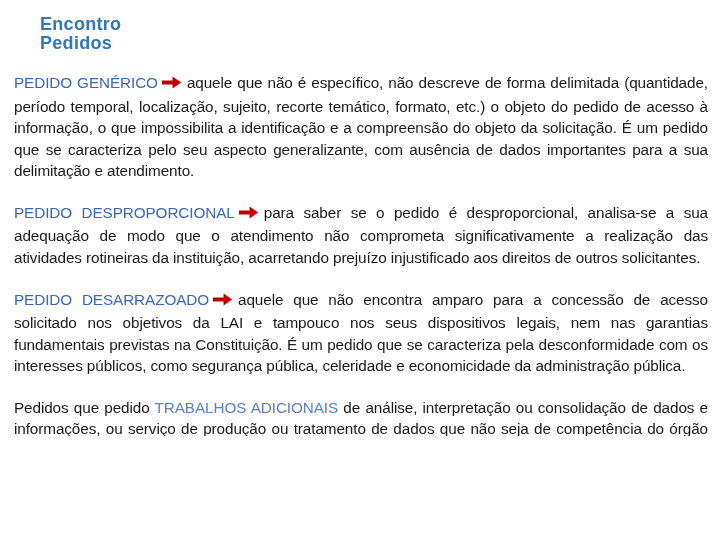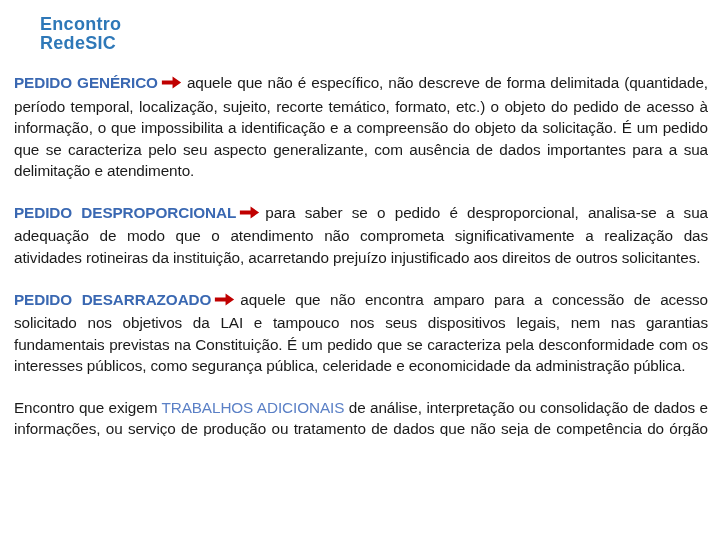--- a/index.html
+++ b/index.html
@@ -38,54 +38,54 @@
   }
   .para {
     font-size: 15.3px;
     line-height: 1.41;
     color: var(--body-text);
     text-align: justify;
     margin: 0 0 20px 0;
     letter-spacing: -0.1px;
   }
   .heading {
-    font-weight: 700;
+    font-weight: 400;
     color: var(--heading-blue);
   }
   .highlight {
     font-weight: 400;
     color: var(--highlight-blue);
   }
   .arrow-icon {
     display: inline-block;
     vertical-align: -2px;
     margin: 0 5px 0 3px;
   }
   .arrow-icon svg { display: inline-block; }
 </style>
 </head>
 <body>
 
 <div class="slide">
 
   <div class="logo">
     <div>Encontro</div>
-    <div>RedeSIC</div>
+    <div>Pedidos</div>
   </div>
 
   <div class="content">
 
     <p class="para"><span class="heading">PEDIDO GENÉRICO</span><span class="arrow-icon"><svg width="21" height="15" viewBox="0 0 24 16" xmlns="http://www.w3.org/2000/svg">
             <path d="M1 5.6 H13.2 V1.2 L23 8 L13.2 14.8 V10.4 H1 Z" fill="var(--arrow-red)"></path>
           </svg></span><span>aquele que não é específico, não descreve de forma delimitada (quantidade, período temporal, localização, sujeito, recorte temático, formato, etc.) o objeto do pedido de acesso à informação, o que impossibilita a identificação e a compreensão do objeto da solicitação. É um pedido que se caracteriza pelo seu aspecto generalizante, com ausência de dados importantes para a sua delimitação e atendimento.</span></p>
 
     <p class="para"><span class="heading">PEDIDO DESPROPORCIONAL</span><span class="arrow-icon"><svg width="21" height="15" viewBox="0 0 24 16" xmlns="http://www.w3.org/2000/svg">
             <path d="M1 5.6 H13.2 V1.2 L23 8 L13.2 14.8 V10.4 H1 Z" fill="var(--arrow-red)"></path>
           </svg></span><span>para saber se o pedido é desproporcional, analisa-se a sua adequação de modo que o atendimento não comprometa significativamente a realização das atividades rotineiras da instituição, acarretando prejuízo injustificado aos direitos de outros solicitantes.</span></p>
 
     <p class="para"><span class="heading">PEDIDO DESARRAZOADO</span><span class="arrow-icon"><svg width="21" height="15" viewBox="0 0 24 16" xmlns="http://www.w3.org/2000/svg">
             <path d="M1 5.6 H13.2 V1.2 L23 8 L13.2 14.8 V10.4 H1 Z" fill="var(--arrow-red)"></path>
           </svg></span><span>aquele que não encontra amparo para a concessão de acesso solicitado nos objetivos da LAI e tampouco nos seus dispositivos legais, nem nas garantias fundamentais previstas na Constituição. É um pedido que se caracteriza pela desconformidade com os interesses públicos, como segurança pública, celeridade e economicidade da administração pública.</span></p>
 
-    <p class="para"><span>Encontro que exigem</span> <span class="highlight">TRABALHOS ADICIONAIS</span> <span>de análise, interpretação ou consolidação de dados e informações, ou serviço de produção ou tratamento de dados que não seja de competência do órgão ou entidade.</span></p>
+    <p class="para"><span>Pedidos que pedido</span> <span class="highlight">TRABALHOS ADICIONAIS</span> <span>de análise, interpretação ou consolidação de dados e informações, ou serviço de produção ou tratamento de dados que não seja de competência do órgão ou entidade.</span></p>
 
   </div>
 </div>
 
 </body></html>

